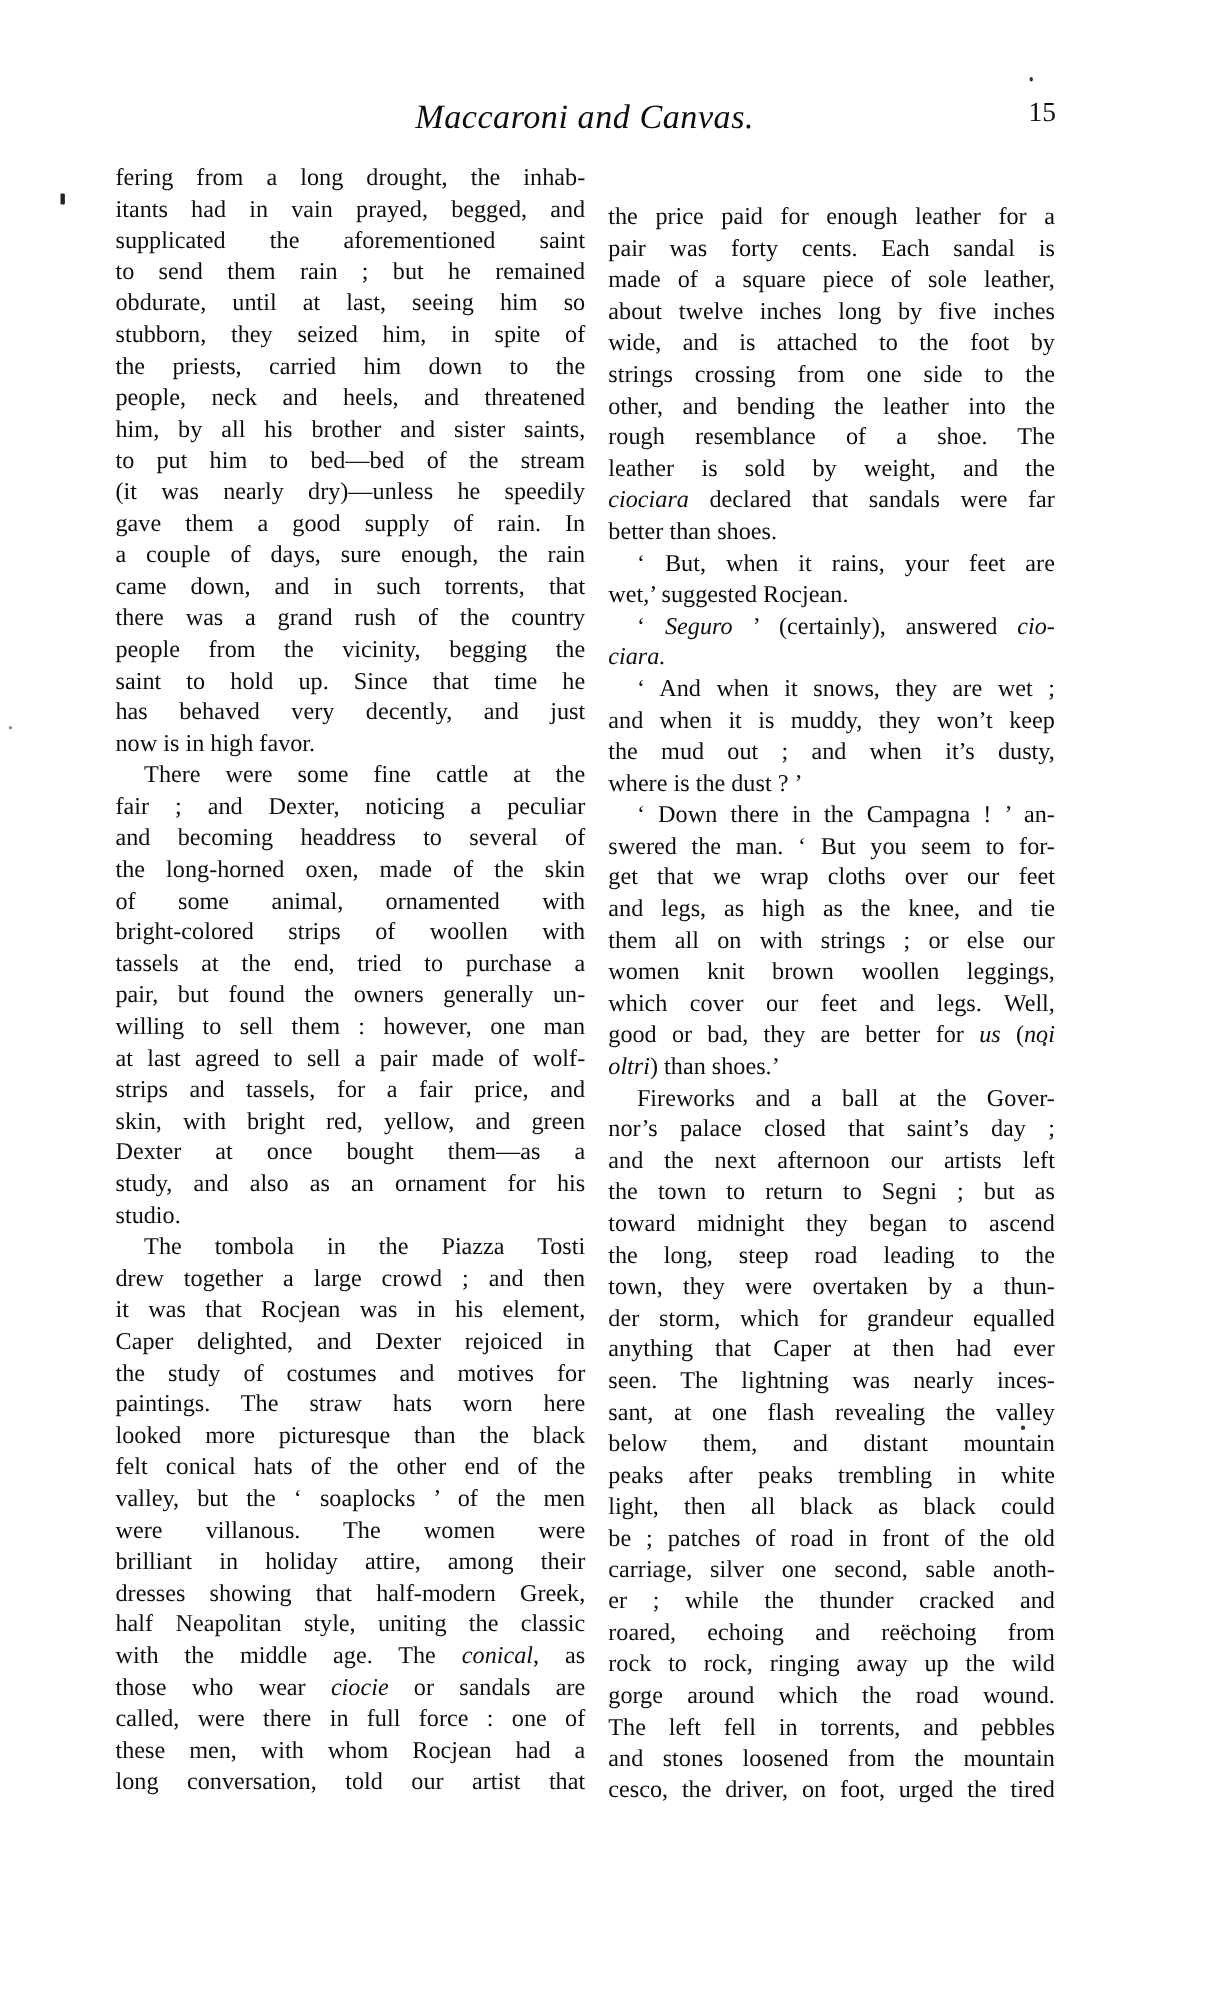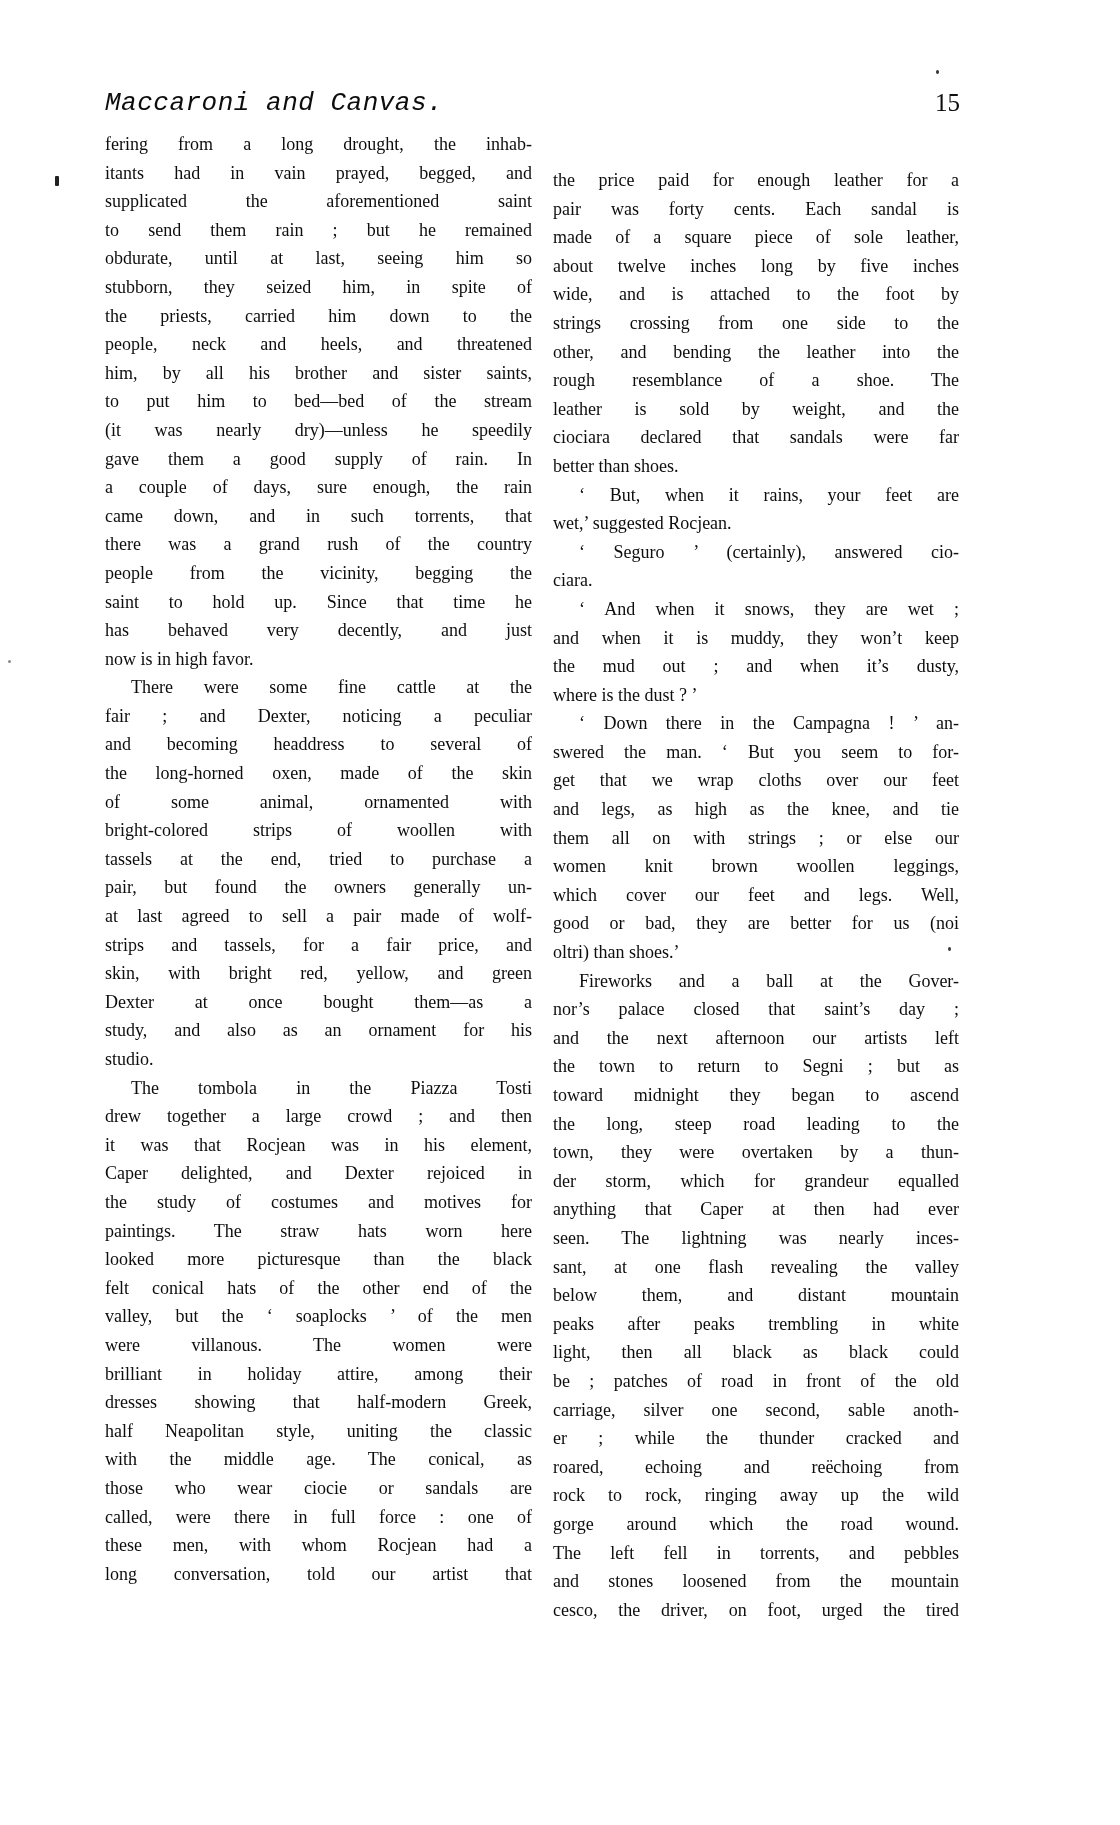--- a/index.html
+++ b/index.html
@@ -6,47 +6,46 @@
   body {
     width:1120px; height:1825px;
     background:#ffffff;
     position:relative;
     font-family:"Liberation Serif", serif;
     color:#0d0d0d;
     overflow:hidden;
   }
   .header-title {
     position:absolute; top:88px; left:105px; width:853px;
-    text-align:left;
+    text-align:center;
     font-style:italic;
-    font-size:26px;
+    font-size:31px;
     letter-spacing:0.5px;
-    font-family:Liberation Mono, monospace;
   }
   .page-number {
     position:absolute; top:89px; right:160px;
     font-size:25px;
   }
   .col {
-    position:absolute; top:130px;
-    font-size:18px;
+    position:absolute; top:147px;
+    font-size:22px;
     line-height:28.6px;
   }
   .col-left  { left:105px; width:427px; }
   .col-right { left:553px; width:406px;margin-top:36px; }
   .line {
     text-align:justify;
     text-align-last:justify;
     height:28.6px;
     overflow:visible;
     white-space:nowrap;
   }
   .line.last { text-align-last:left; }
   .line.indent { text-indent:26px; }
-  .it { }
+  .it { font-style:italic; }
   .artifact { position:absolute; background:#222; }
   .a-tick { left:55px; top:176px; width:4px; height:10px; border-radius:1px; }
   .a-dot1 { left:936px; top:70px;  width:3px; height:4px; border-radius:50%; background:#333; }
   .a-dot2 { left:948px; top:947px; width:3px; height:4px; border-radius:50%; background:#3a3a3a; }
   .a-dot3 { left:928px; top:1296px;width:4px; height:4px; border-radius:50%; background:#333; }
   .a-dot4 { left:8px;   top:660px; width:3px; height:3px; border-radius:50%; background:#8a8a8a; }
 </style>
 </head>
 <body>
 
@@ -75,20 +74,21 @@
       <div class="line"><span>has behaved very decently, and just</span></div>
       <div class="line last"><span>now is in high favor.</span></div>
       <div class="line indent"><span>There were some fine cattle at the</span></div>
       <div class="line"><span>fair ; and Dexter, noticing a peculiar</span></div>
       <div class="line"><span>and becoming headdress to several of</span></div>
       <div class="line"><span>the long-horned oxen, made of the skin</span></div>
       <div class="line"><span>of some animal, ornamented with</span></div>
       <div class="line"><span>bright-colored strips of woollen with</span></div>
       <div class="line"><span>tassels at the end, tried to purchase a</span></div>
       <div class="line"><span>pair, but found the owners generally un-</span></div>
+      <div class="line"><span>willing to sell them : however, one man</span></div>
       <div class="line"><span>at last agreed to sell a pair made of wolf-</span></div>
       <div class="line"><span>strips and tassels, for a fair price, and</span></div>
       <div class="line"><span>skin, with bright red, yellow, and green</span></div>
       <div class="line"><span>Dexter at once bought them—as a</span></div>
       <div class="line"><span>study, and also as an ornament for his</span></div>
       <div class="line last"><span>studio.</span></div>
       <div class="line indent"><span>The tombola in the Piazza Tosti</span></div>
       <div class="line"><span>drew together a large crowd ; and then</span></div>
       <div class="line"><span>it was that Rocjean was in his element,</span></div>
       <div class="line"><span>Caper delighted, and Dexter rejoiced in</span></div>

